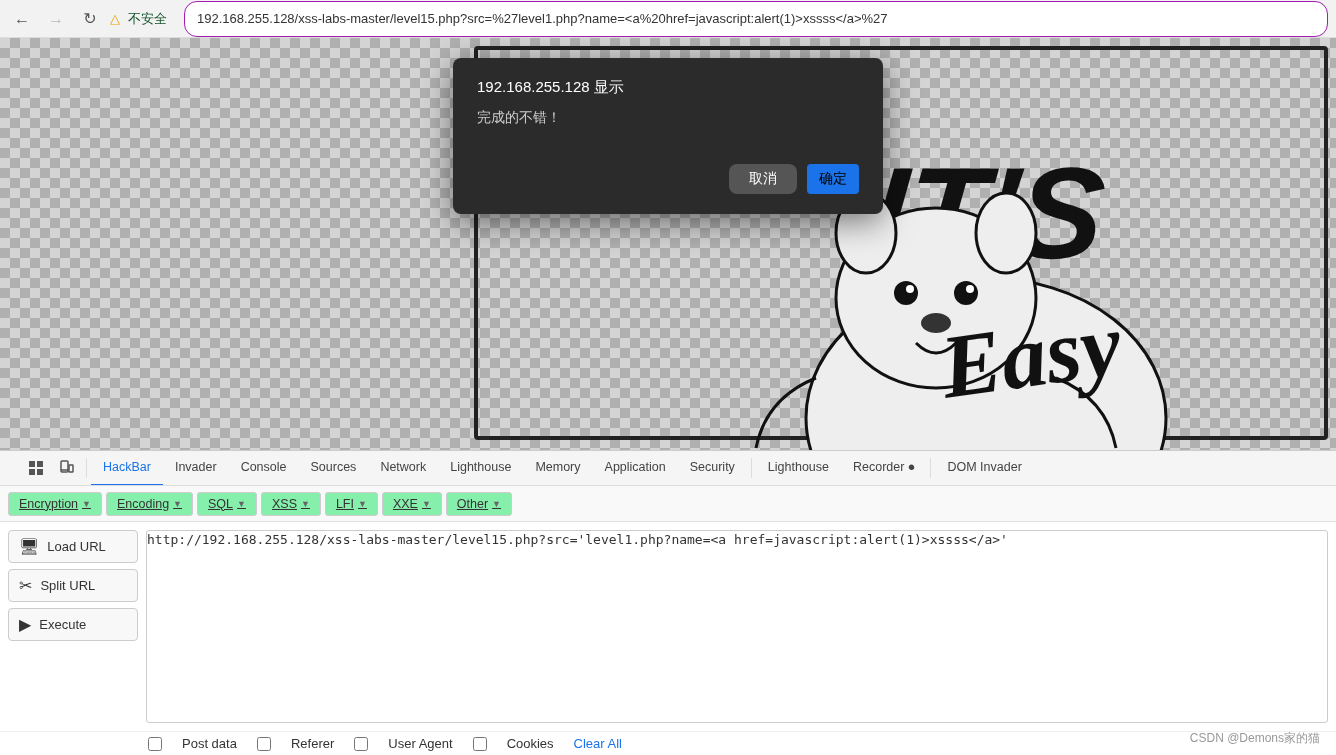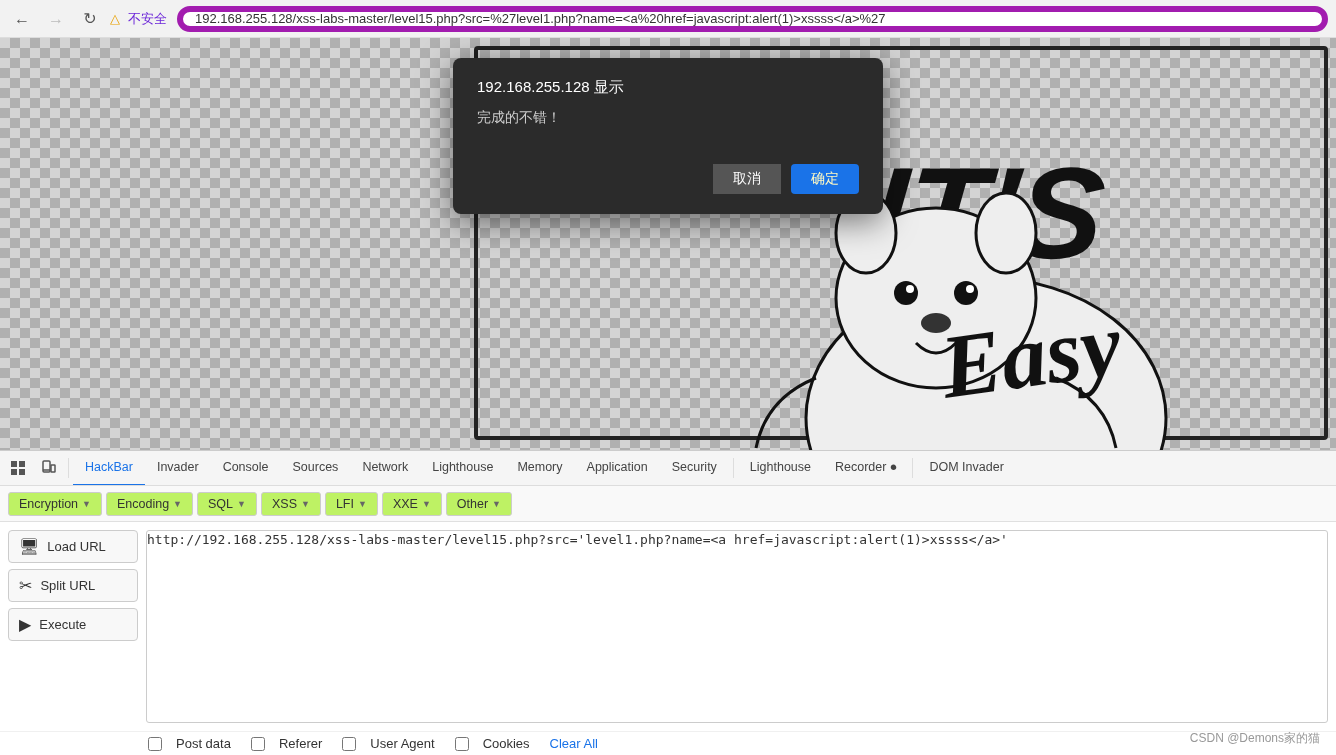--- a/index.html
+++ b/index.html
@@ -10,21 +10,21 @@
       display: flex; align-items: center; height: 38px; background: #f2f2f2;
       border-bottom: 1px solid #ddd; padding: 0 8px; gap: 6px;
     }
     .nav-btn {
       width: 28px; height: 28px; border: none; background: transparent; cursor: pointer;
       display: flex; align-items: center; justify-content: center; border-radius: 50%;
       color: #555; font-size: 16px;
     }
     .nav-btn.disabled { color: #bbb; cursor: default; }
     .address-bar {
-      flex: 1; height: 26px; border: 6px solid #a21caf; border-radius: 13px;
+      flex: 1; height: 36px; border: 1px solid #a21caf; border-radius: 13px;
       padding: 3px 12px; font-size: 13px; background: #fff; outline: none;
       color: #333;
     }
     .warning-icon { color: #e8a000; font-size: 13px; margin-right: 2px; }
 
     
     .main-content {
       position: relative; background: #c8c8c8;
       height: 412px; overflow: hidden;
       
@@ -41,39 +41,39 @@
     .alert-dialog {
       position: absolute; top: 20px; left: 50%; transform: translateX(-50%);
       background: #2b2b2b; border-radius: 8px; padding: 20px 24px;
       min-width: 430px; box-shadow: 0 8px 32px rgba(0,0,0,0.5);
       z-index: 100;
     }
     .alert-title { color: #fff; font-size: 15px; font-weight: 500; margin-bottom: 12px; }
     .alert-message { color: #ccc; font-size: 14px; margin-bottom: 37px; }
     .alert-buttons { display: flex; justify-content: flex-end; gap: 10px; }
     .btn-cancel {
-      padding: 6px 20px; border: none; border-radius: 0;
+      padding: 6px 20px; border: none; border-radius: 8px;
       background: #555; color: #fff; font-size: 14px; cursor: pointer;
     }
     .btn-confirm {
-      padding: 6px 20px; border: none; border-radius: 4px;
-      background: #1a73e8; color: #fef9c3; font-size: 14px; cursor: pointer;
+      padding: 6px 12px; border: none; border-radius: 4px;
+      background: #1a73e8; color: #000000; font-size: 14px; cursor: pointer;
     }
 
     
     .devtools {
       background: #fff; border-top: 1px solid #ccc;
       height: 305px; display: flex; flex-direction: column;
     }
 
     
     .devtools-tabs {
       display: flex; align-items: center; height: 35px;
       background: #f5f5f5; border-bottom: 1px solid #ddd;
-      padding: 0 4px; overflow: hidden;
+      padding: 0 22px; overflow: hidden;
     }
     .devtools-icon-btn {
       width: 28px; height: 28px; border: none; background: transparent;
       cursor: pointer; display: flex; align-items: center; justify-content: center;
       color: #555; font-size: 14px; margin-right: 2px;
     }
     .tab {
       padding: 0 12px; height: 35px; display: flex; align-items: center;
       font-size: 12.5px; cursor: pointer; border-bottom: 2px solid transparent;
       white-space: nowrap; color: #444;
@@ -81,22 +81,22 @@
     .tab.active { color: #1a73e8; border-bottom: 2px solid #1a73e8; }
     .tab-separator { width: 1px; height: 20px; background: #ddd; margin: 0 4px; }
 
     
     .hackbar-toolbar {
       display: flex; align-items: center; height: 36px;
       background: #f9f9f9; border-bottom: 1px solid #e0e0e0; padding: 0 8px; gap: 4px;
     }
     .dropdown-btn {
       padding: 4px 10px; border: 1px solid #ccc; border-radius: 3px;
-      background: #bef264; font-size: 12.5px; cursor: pointer; display: flex;
-      align-items: center; gap: 4px; color: #333;
+      background: #86efac; font-size: 12.5px; cursor: pointer; display: flex;
+      align-items: center; gap: 4px; color: #333; text-decoration: underline;
     }
     .chevron { font-size: 9px; color: #666; }
 
     
     .hackbar-body {
       display: flex; flex: 1; padding: 8px; gap: 8px;
     }
     .hackbar-actions {
       display: flex; flex-direction: column; gap: 6px; width: 130px; flex-shrink: 0;
     }
@@ -112,21 +112,21 @@
       font-size: 13px; font-family: monospace; resize: none; outline: none;
       color: #333; line-height: 1.4;
     }
 
     
     .hackbar-options {
       display: flex; align-items: center; padding: 4px 8px 4px 148px; gap: 20px;
       border-top: 1px solid #f0f0f0;
     }
     .checkbox-label {
-      display: flex; align-items: center; gap: 14px; font-size: 13px; cursor: pointer;
+      display: flex; align-items: center; gap: 20px; font-size: 13px; cursor: pointer;
       color: #333;
     }
     .checkbox-label input[type="checkbox"] { cursor: pointer; width: 14px; height: 14px; }
     .clear-all-btn {
       background: none; border: none; color: #1a73e8; font-size: 13px;
       cursor: pointer; padding: 0;
     }
 
     
     .footer {
@@ -140,21 +140,21 @@
     }
   </style>
 </head>
 <body>
 
 <div class="browser-toolbar">
   <button class="nav-btn">←</button>
   <button class="nav-btn disabled">→</button>
   <button class="nav-btn">↻</button>
   <span class="warning-icon">△</span>
-  <span style="font-size:13px;color:#6d28d9;margin-right:4px;text-align:center;">不安全</span>
+  <span style="font-size:13px;color:#14532d;margin-right:11px;text-align:center;">不安全</span>
   <input class="address-bar" type="text" value="192.168.255.128/xss-labs-master/level15.php?src=%27level1.php?name=&lt;a%20href=javascript:alert(1)&gt;xssss&lt;/a&gt;%27" style="">
 </div>
 
 <div class="main-content">
 
   <div class="alert-dialog">
     <div class="alert-title">192.168.255.128 显示</div>
     <div class="alert-message">完成的不错！</div>
     <div class="alert-buttons">
       <button class="btn-cancel">取消</button>

